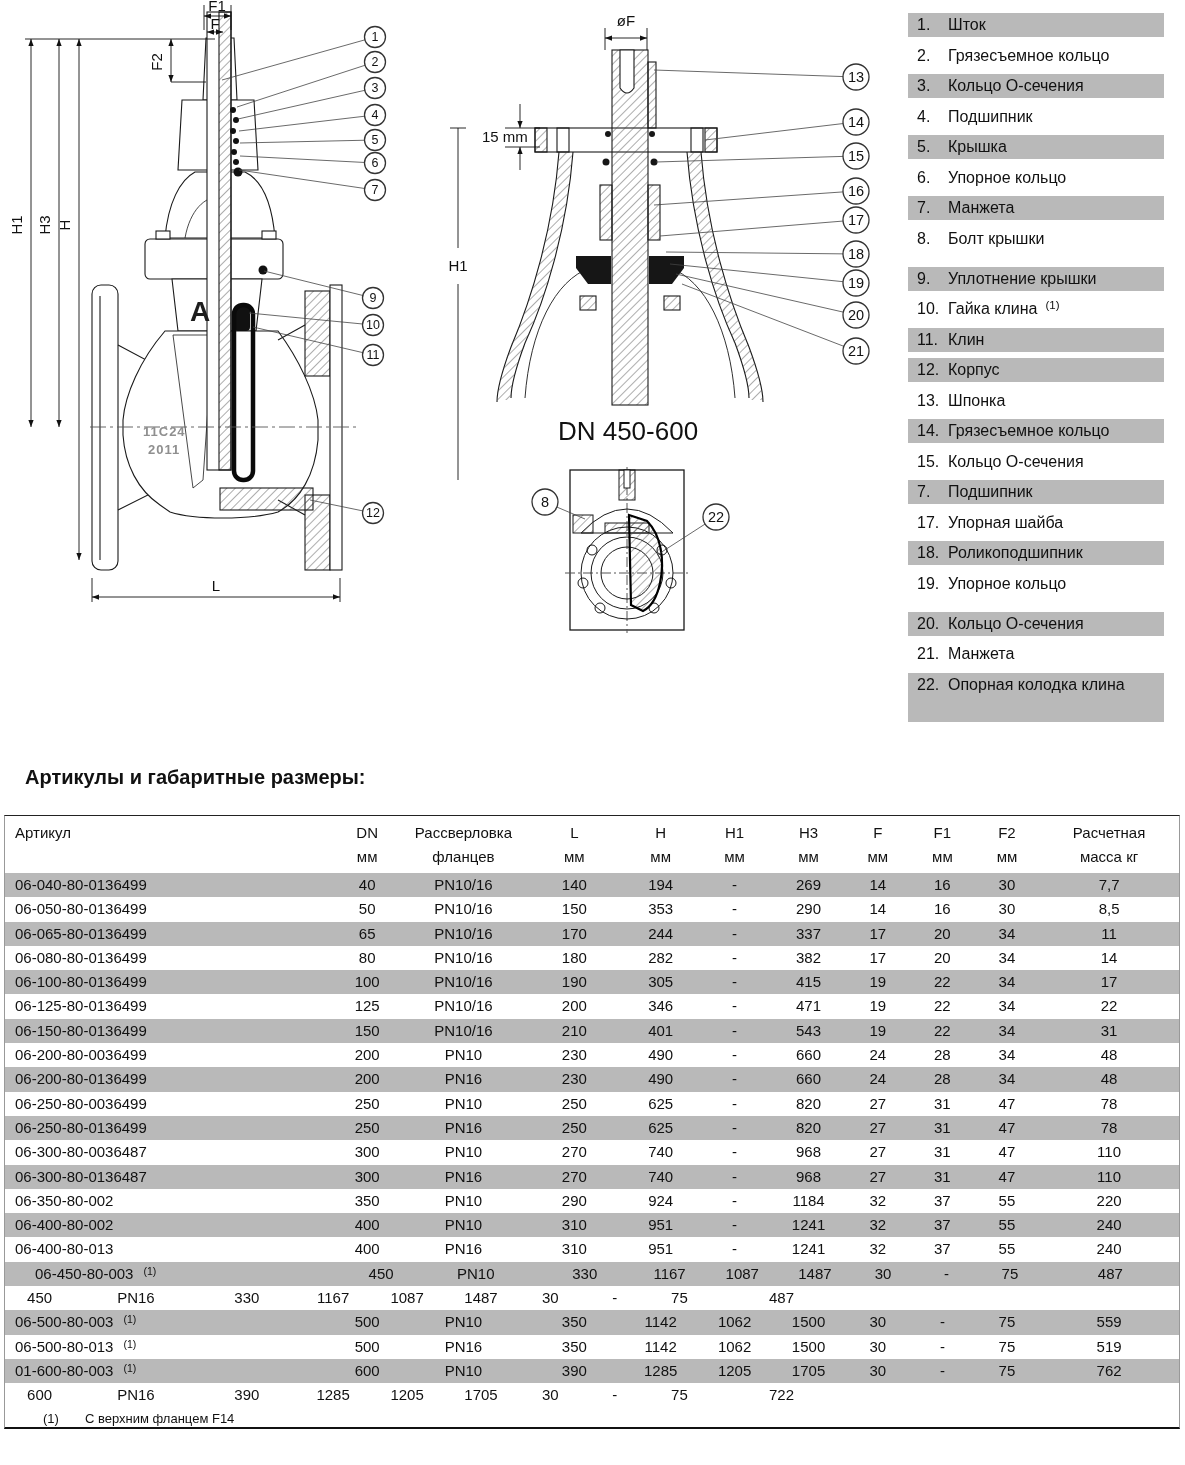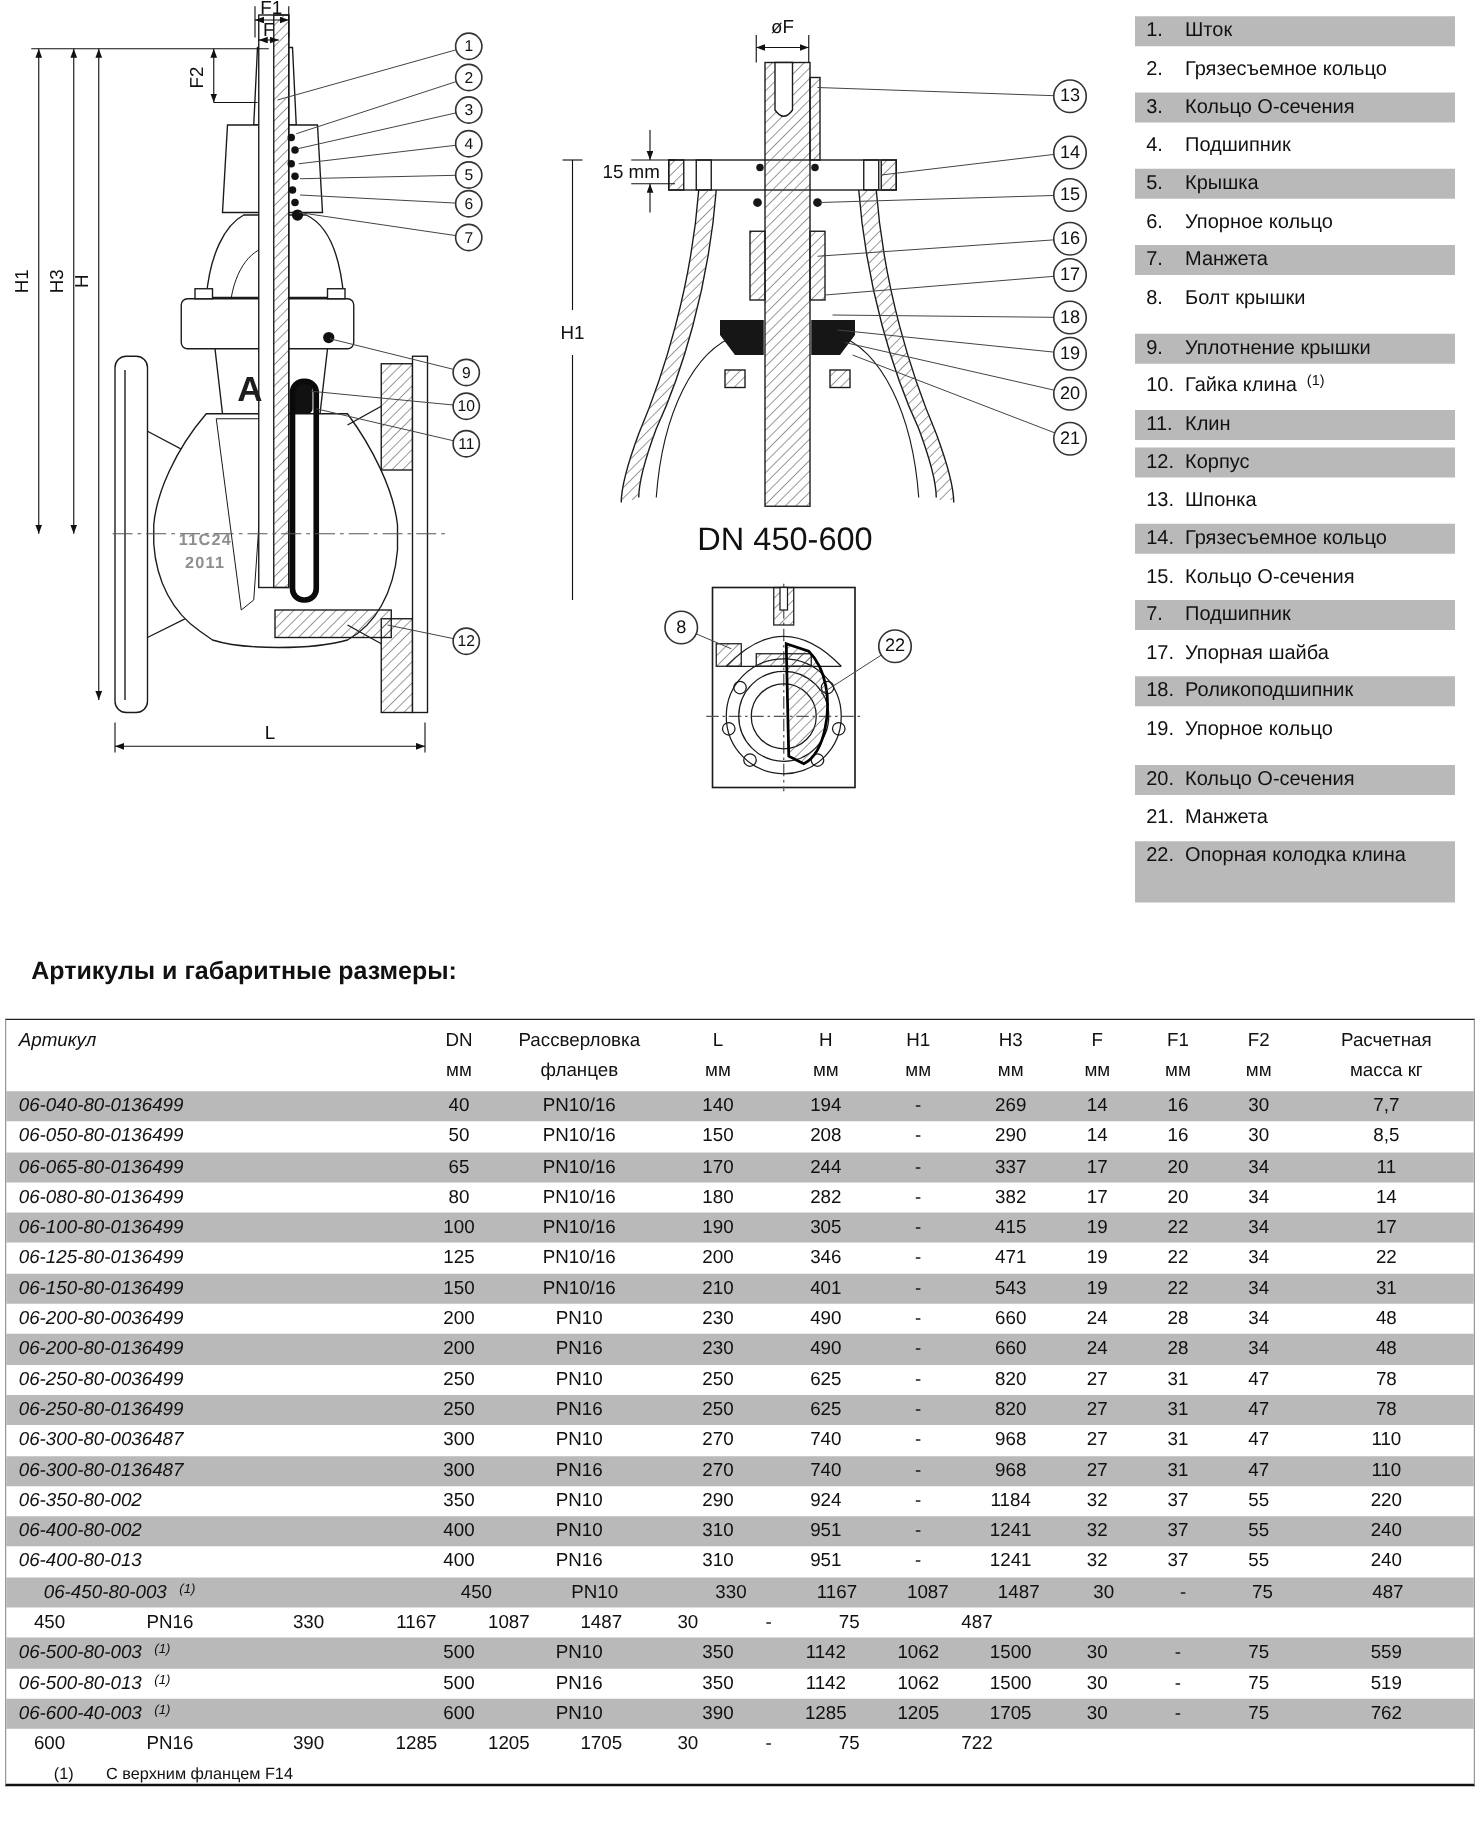--- a/index.html
+++ b/index.html
@@ -25,21 +25,21 @@
 
   
   .tbl-title{position:absolute;left:25px;top:766px;font-size:20px;font-weight:bold;}
   .tframe{position:absolute;left:4px;top:815px;width:1176px;height:614px;box-sizing:border-box;
           border-top:1.5px solid #222;border-left:1px solid #999;border-right:1px solid #999;
           border-bottom:2.5px solid #111;}
   .thr{display:flex;font-size:15px;}
   .thr.labels{padding-top:8px;height:24px;}
   .thr.units{height:25px;}
   .tc{box-sizing:border-box;text-align:center;overflow:hidden;white-space:nowrap;}
-  .tc.first{text-align:left;padding-left:10px;font-style:italic;}
+  .tc.first{text-align:left;padding-left:10px;}
   .trow{display:flex;height:24.3px;line-height:24.3px;font-size:15px;}
   .trow.hl{background:#b9b9b9;}
   .row-note{font-size:10.5px;position:relative;top:-4px;margin-left:10px;}
   .footnote{margin-top:3px;font-size:13px;display:flex;}
   .fn-marker{margin-left:38px;}
   .fn-text{margin-left:26px;}
 </style>
 </head>
 <body>
 
@@ -472,21 +472,21 @@
           <div class="tc" style="width: 5.5%;">14</div>
           <div class="tc" style="width: 5.5%;">16</div>
           <div class="tc" style="width: 5.5%;">30</div>
           <div class="tc" style="width: 11.9%;">7,7</div>
         </div>
         <div class="trow">
           <div class="tc first" style="width: 27.9%;"><span>06-050-80-0136499</span></div>
           <div class="tc" style="width: 5.9%;">50</div>
           <div class="tc" style="width: 10.5%;">PN10/16</div>
           <div class="tc" style="width: 8.4%;">150</div>
-          <div class="tc" style="width: 6.3%;">208</div>
+          <div class="tc" style="width: 6.3%;">353</div>
           <div class="tc" style="width: 6.3%;">-</div>
           <div class="tc" style="width: 6.3%;">290</div>
           <div class="tc" style="width: 5.5%;">14</div>
           <div class="tc" style="width: 5.5%;">16</div>
           <div class="tc" style="width: 5.5%;">30</div>
           <div class="tc" style="width: 11.9%;">8,5</div>
         </div>
         <div class="trow hl">
           <div class="tc first" style="width: 27.9%;"><span>06-065-80-0136499</span></div>
           <div class="tc" style="width: 5.9%;">65</div>
@@ -714,21 +714,21 @@
           <div class="tc" style="width: 8.4%;">350</div>
           <div class="tc" style="width: 6.3%;">1142</div>
           <div class="tc" style="width: 6.3%;">1062</div>
           <div class="tc" style="width: 6.3%;">1500</div>
           <div class="tc" style="width: 5.5%;">30</div>
           <div class="tc" style="width: 5.5%;">-</div>
           <div class="tc" style="width: 5.5%;">75</div>
           <div class="tc" style="width: 11.9%;">519</div>
         </div>
         <div class="trow hl">
-          <div class="tc first" style="width: 27.9%;"><span>06-600-40-003</span><span class="row-note">(1)</span></div>
+          <div class="tc first" style="width: 27.9%;"><span>01-600-80-003</span><span class="row-note">(1)</span></div>
           <div class="tc" style="width: 5.9%;">600</div>
           <div class="tc" style="width: 10.5%;">PN10</div>
           <div class="tc" style="width: 8.4%;">390</div>
           <div class="tc" style="width: 6.3%;">1285</div>
           <div class="tc" style="width: 6.3%;">1205</div>
           <div class="tc" style="width: 6.3%;">1705</div>
           <div class="tc" style="width: 5.5%;">30</div>
           <div class="tc" style="width: 5.5%;">-</div>
           <div class="tc" style="width: 5.5%;">75</div>
           <div class="tc" style="width: 11.9%;">762</div>

